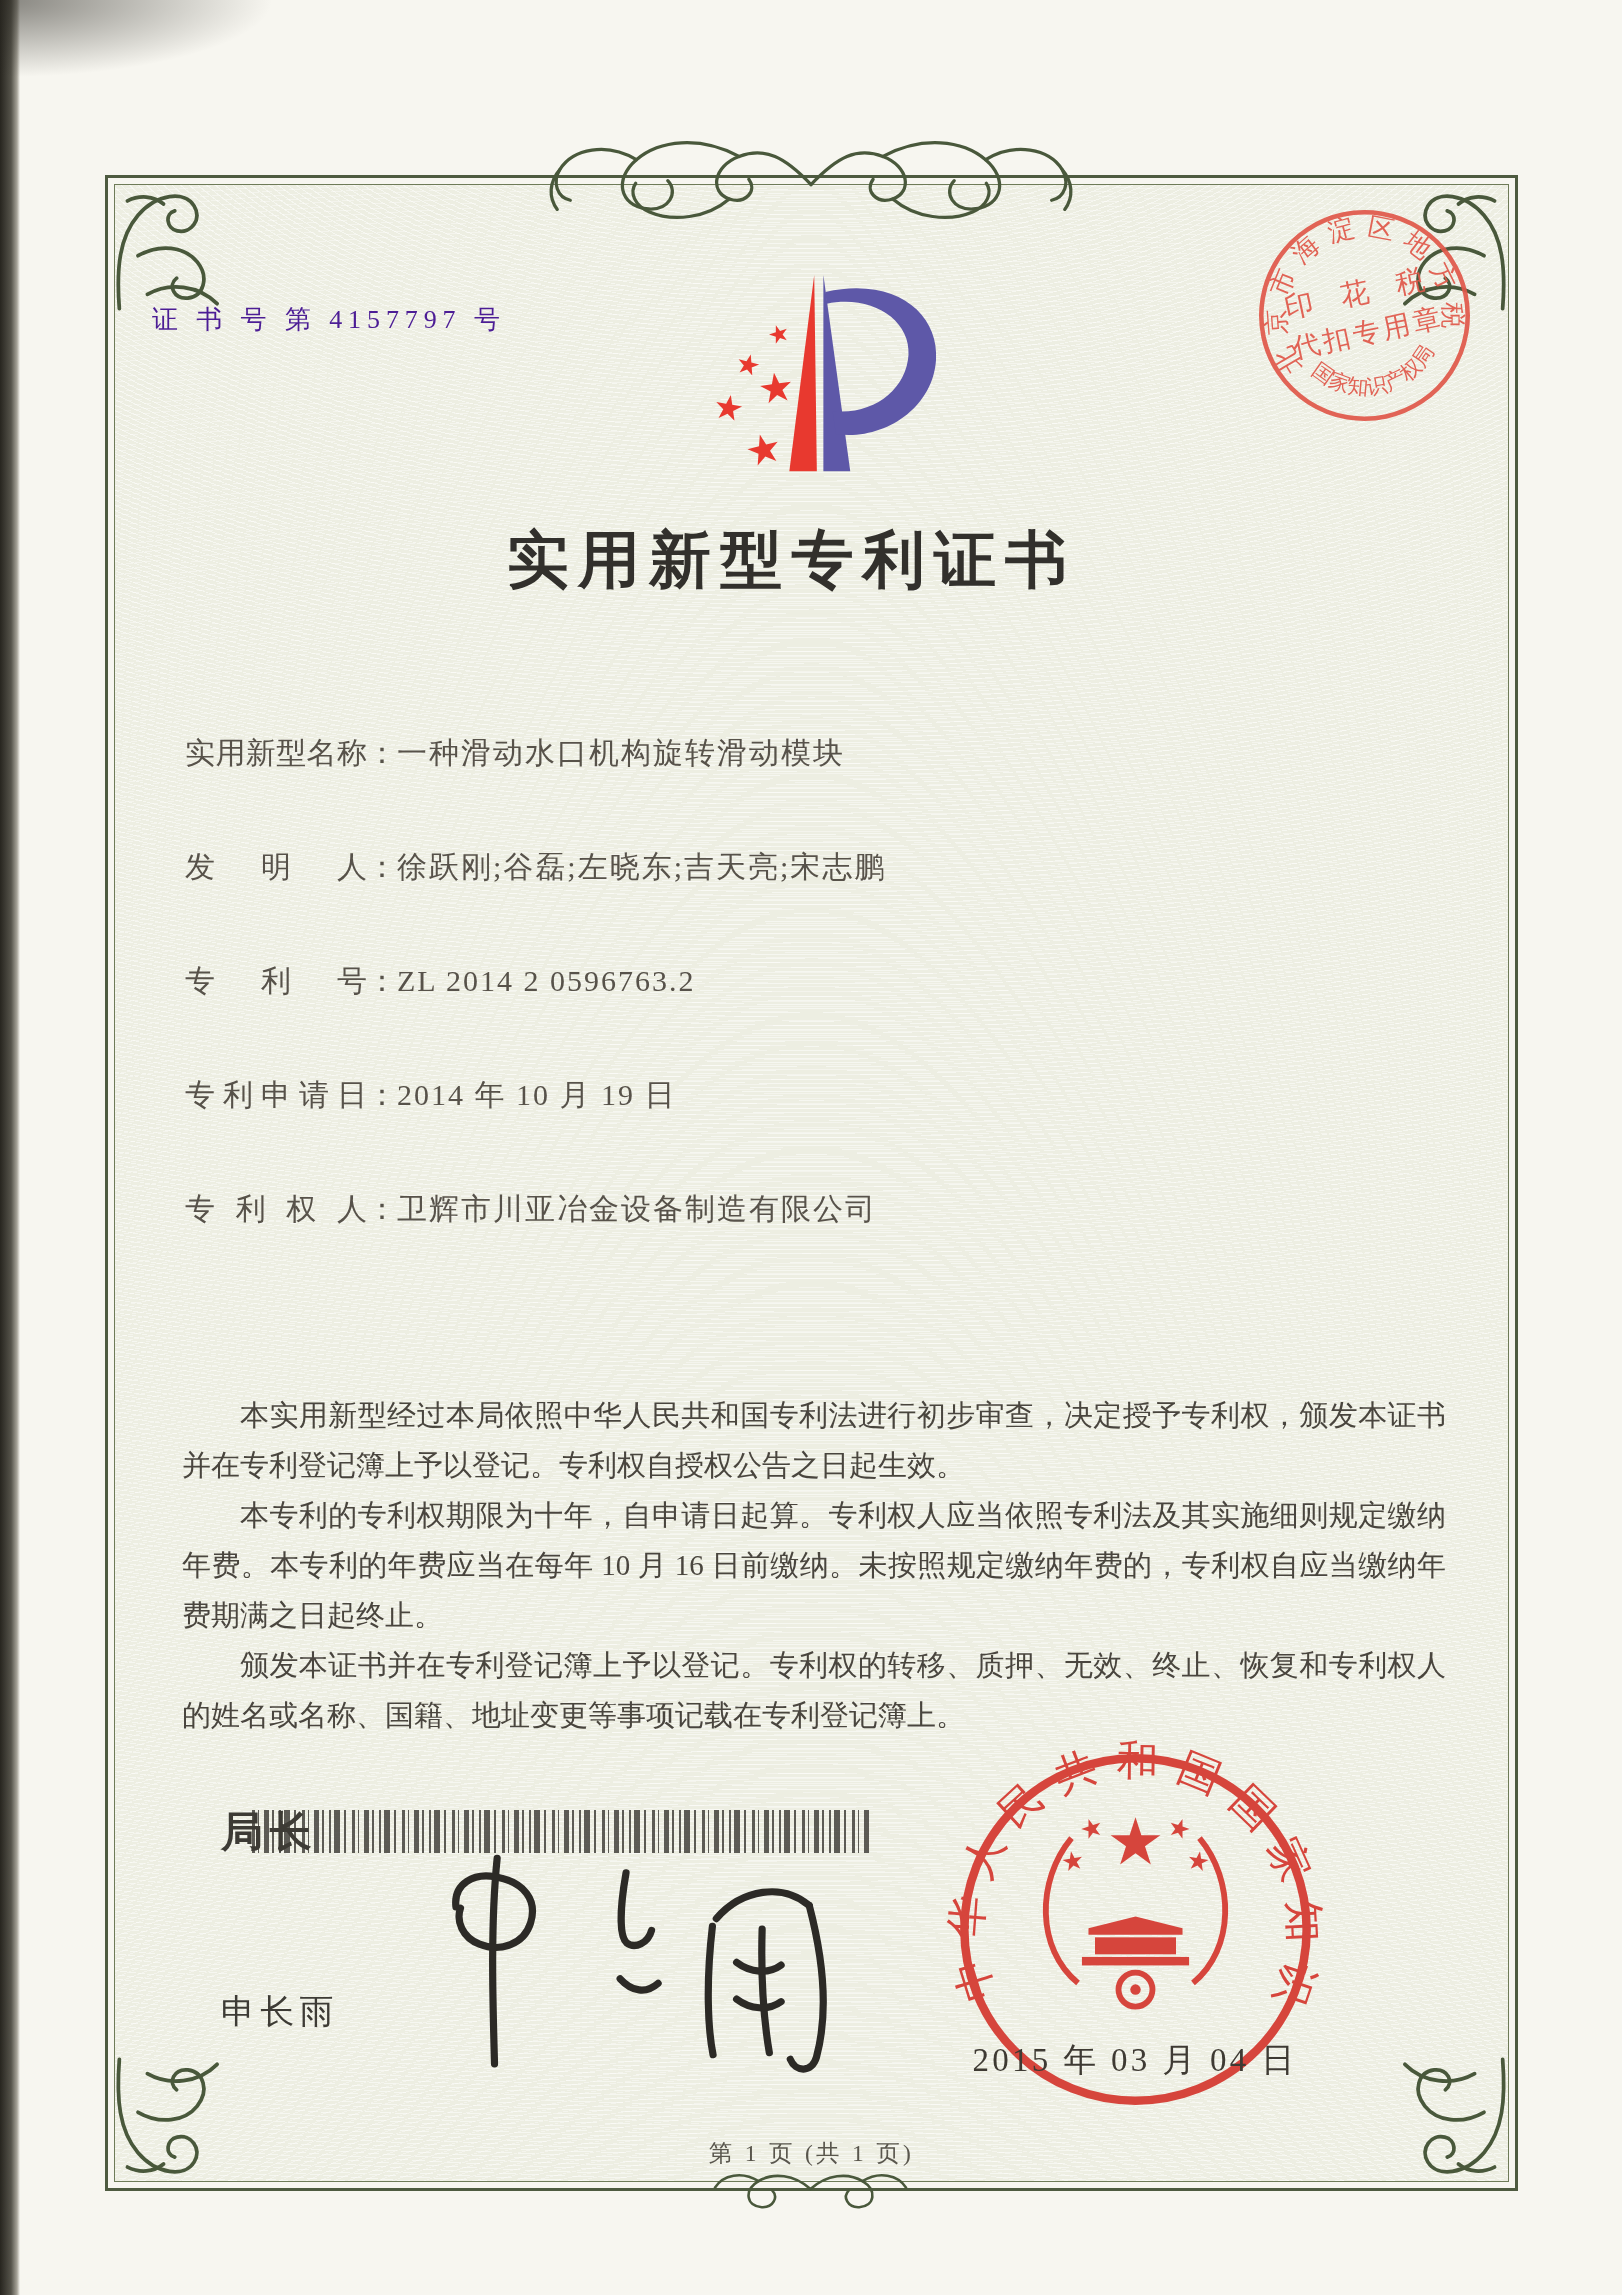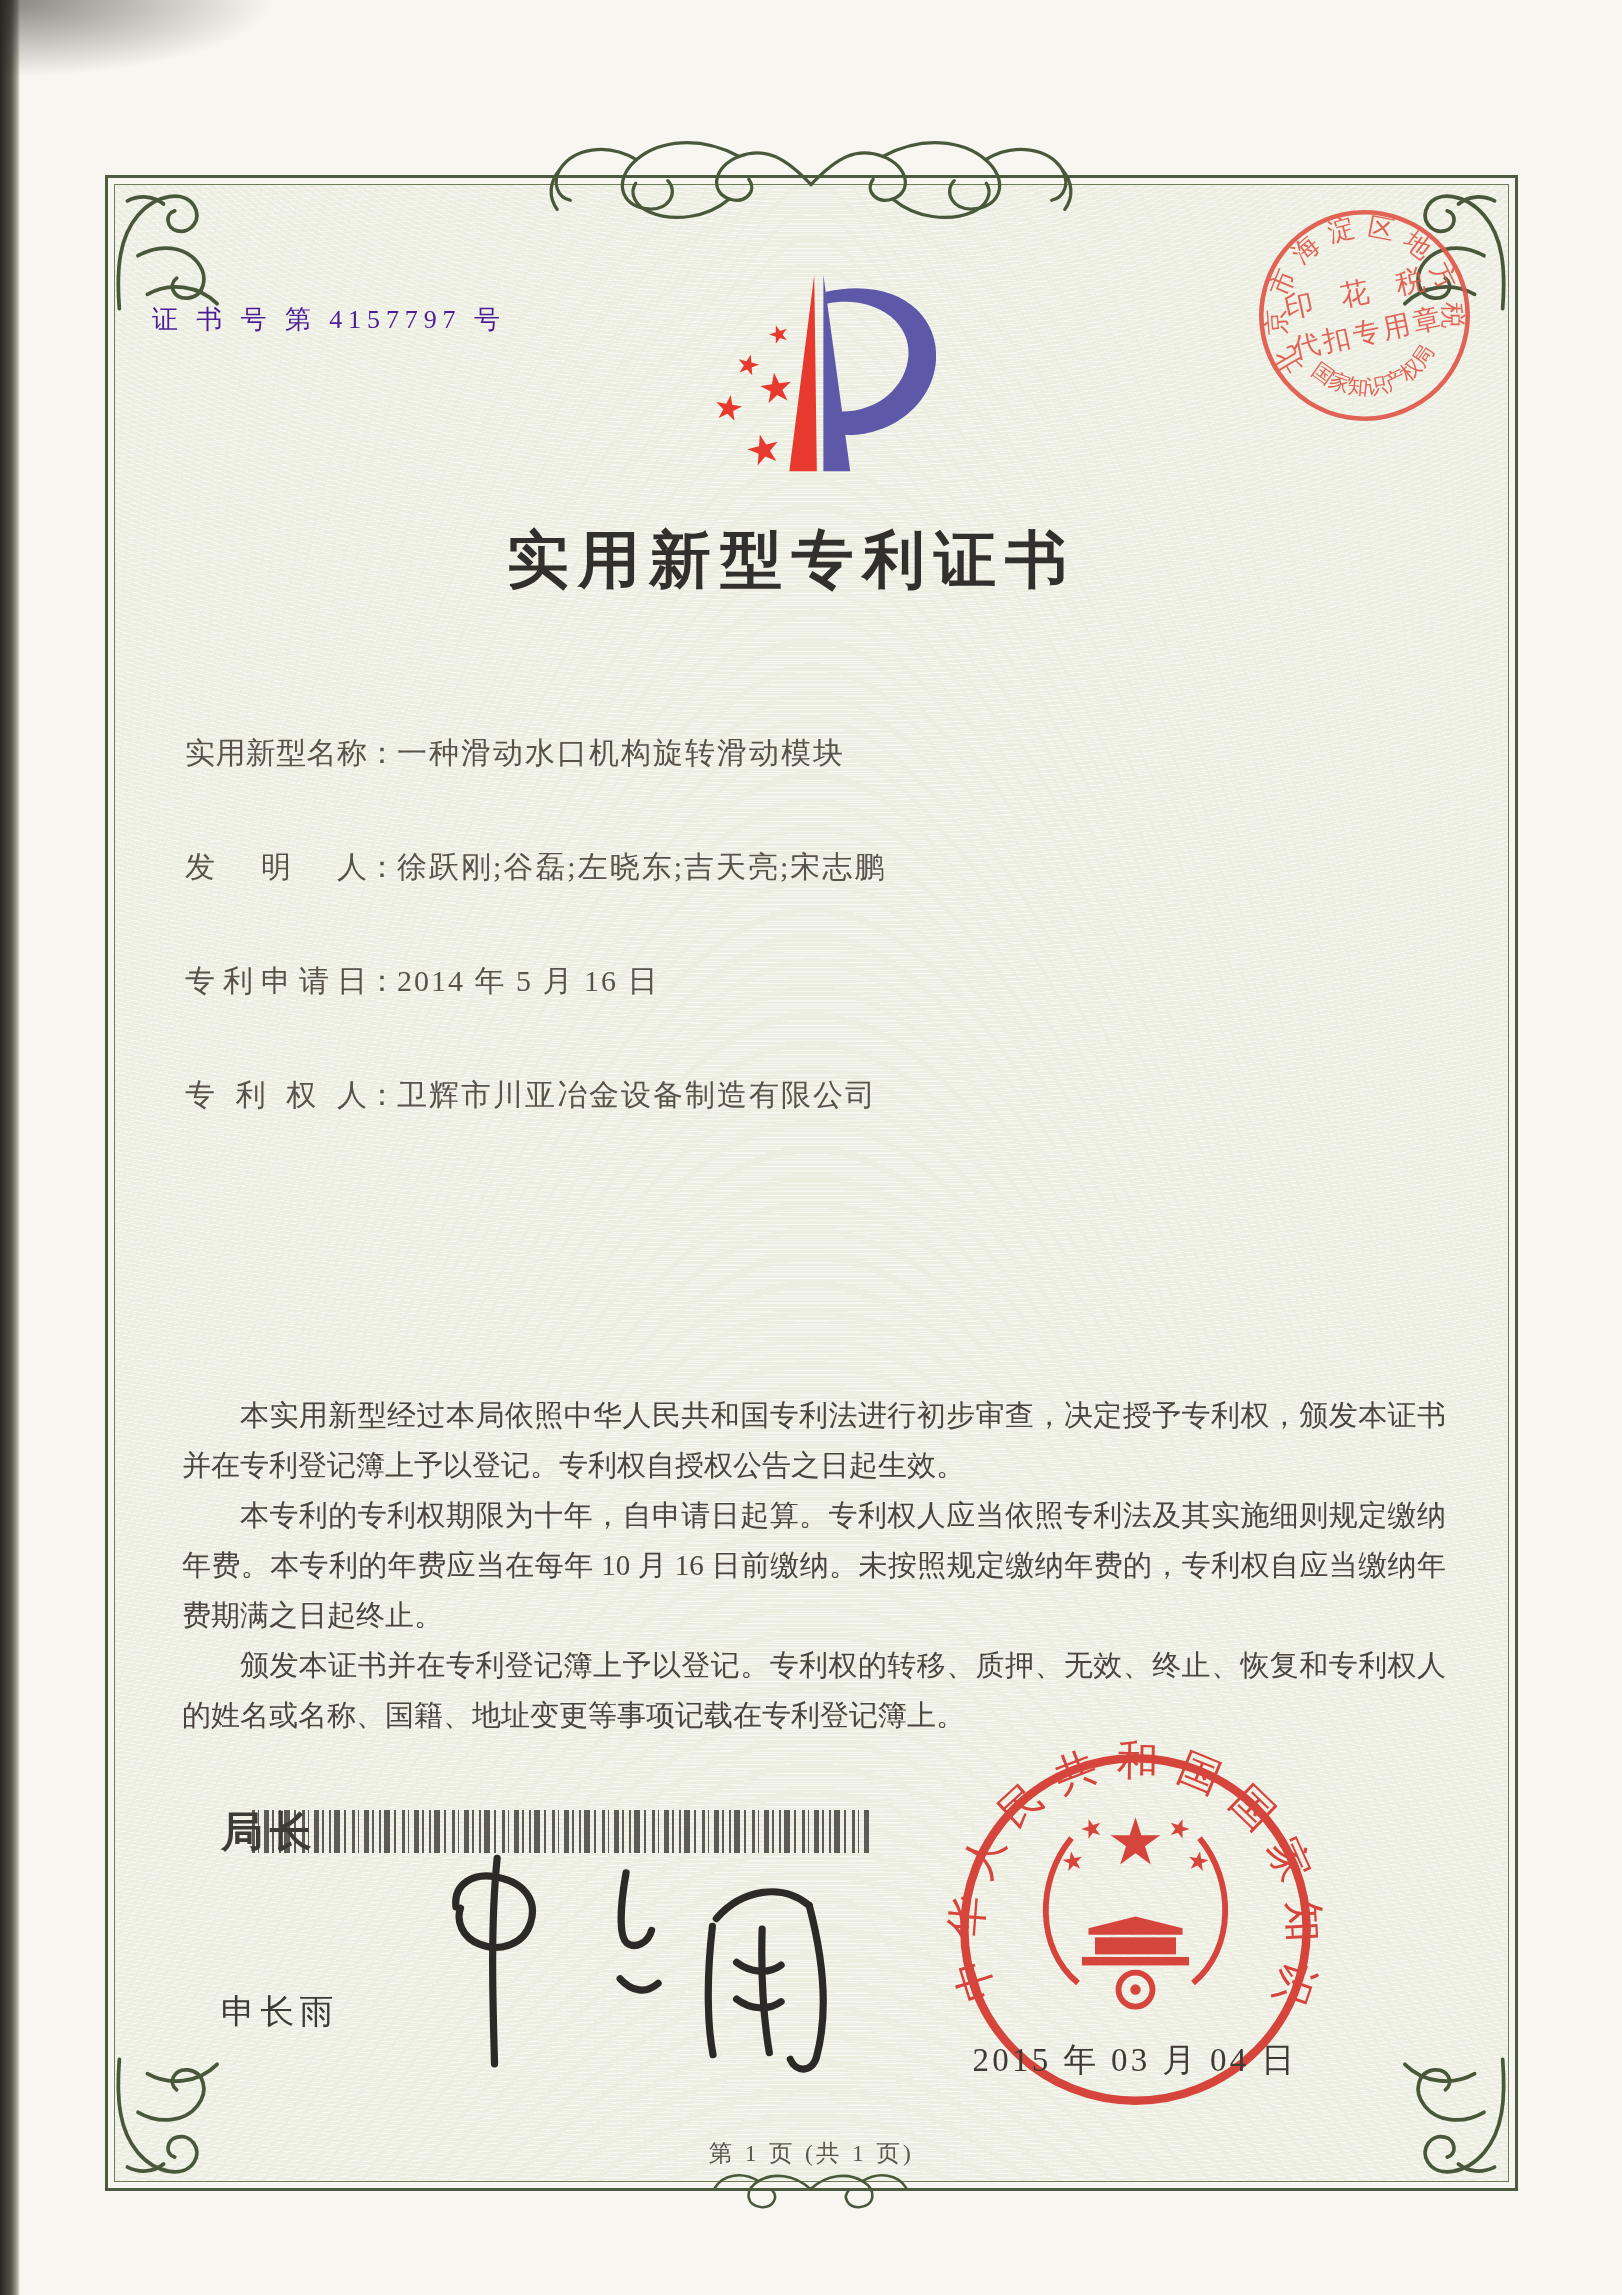--- a/index.html
+++ b/index.html
@@ -144,21 +144,24 @@
   <div class="title">实用新型专利证书</div>
 
   <div class="fields">
     <div class="frow">
       <span class="flabel">实用新型名称</span><span class="fcolon">：</span><span class="fvalue">一种滑动水口机构旋转滑动模块</span>
     </div>
     <div class="frow">
       <span class="flabel">发明人</span><span class="fcolon">：</span><span class="fvalue">徐跃刚;谷磊;左晓东;吉天亮;宋志鹏</span>
     </div>
     <div class="frow">
-      <span class="flabel">专利申请日</span><span class="fcolon">：</span><span class="fvalue">2014 年 5 月 16 日</span>
+      <span class="flabel">专利号</span><span class="fcolon">：</span><span class="fvalue">ZL 2014 2 0596763.2</span>
+    </div>
+    <div class="frow">
+      <span class="flabel">专利申请日</span><span class="fcolon">：</span><span class="fvalue">2014 年 10 月 19 日</span>
     </div>
     <div class="frow">
       <span class="flabel">专利权人</span><span class="fcolon">：</span><span class="fvalue">卫辉市川亚冶金设备制造有限公司</span>
     </div>
   </div>
 
   <div class="legal">
     <p>本实用新型经过本局依照中华人民共和国专利法进行初步审查，决定授予专利权，颁发本证书并在专利登记簿上予以登记。专利权自授权公告之日起生效。</p>
     <p>本专利的专利权期限为十年，自申请日起算。专利权人应当依照专利法及其实施细则规定缴纳年费。本专利的年费应当在每年 10 月 16 日前缴纳。未按照规定缴纳年费的，专利权自应当缴纳年费期满之日起终止。</p>
     <p>颁发本证书并在专利登记簿上予以登记。专利权的转移、质押、无效、终止、恢复和专利权人的姓名或名称、国籍、地址变更等事项记载在专利登记簿上。</p>

